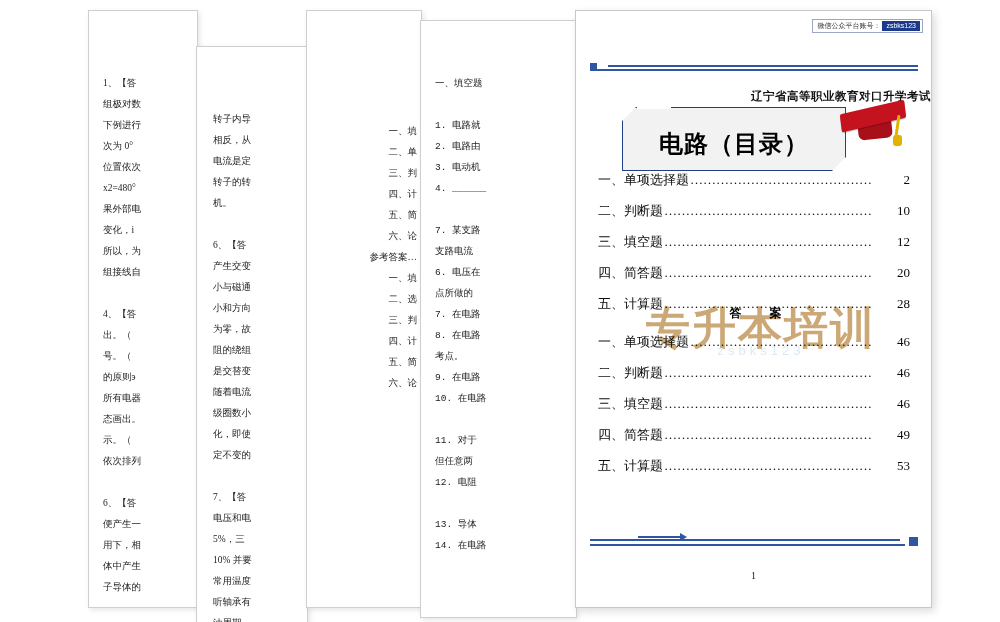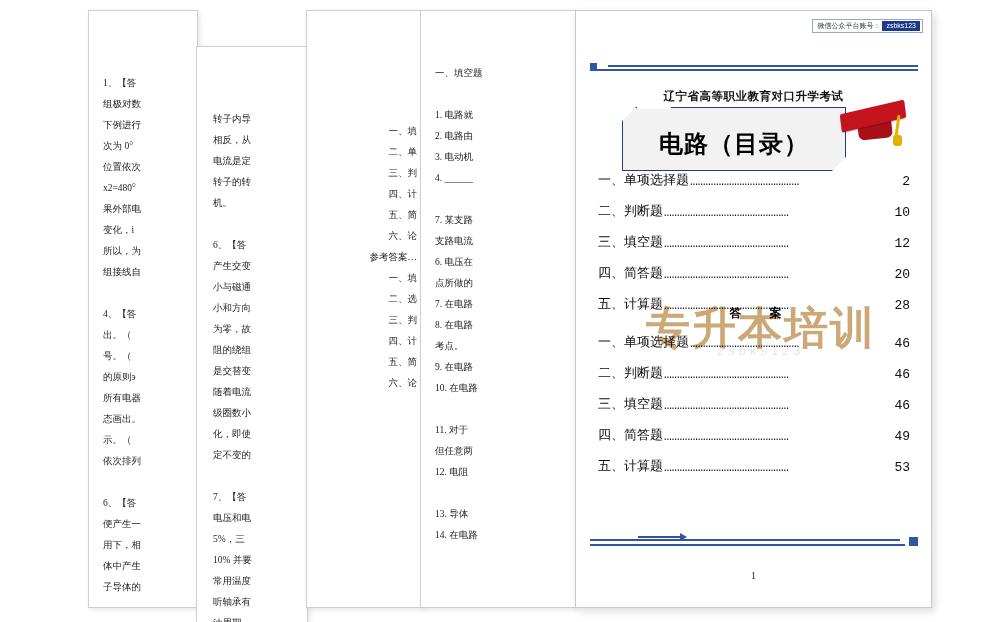--- a/index.html
+++ b/index.html
@@ -35,21 +35,21 @@
     line-height: 21px;
     color: #222;
     white-space: nowrap;
   }
   .bg-page .col.center { text-align: right; }
 
   
   #page-1 { left: 88px;  top: 10px; width: 108px; height: 596px; }
   #page-2 { left: 196px; top: 10px; width: 110px; height: 596px; margin-top: 36px; }
   #page-3 { left: 306px; top: 10px; width: 114px; height: 596px; }
-  #page-4 { left: 420px; top: 10px; width: 155px; height: 596px; }
+  #page-4 { left: 420px; top: 20px; width: 155px; height: 596px; font-family: Liberation Mono, monospace; }
 
   #page-1 .col { left: 14px; top: 62px; }
   #page-2 .col { left: 16px; top: 62px; }
   #page-3 .col { left: 14px; top: 110px; width: 96px; }
   #page-4 .col { left: 14px; top: 52px; width: 135px; }
 
   
   #front-page {
     position: absolute;
     left: 575px;
@@ -100,21 +100,21 @@
   }
   .rule-top .sq {
     position: absolute; left: 0px; top: 0px; width: 7px; height: 7px;
     background: #2f55a4;
   }
 
   .doc-subtitle {
     position: absolute;
     left: 0; right: 0;
     top: 78px;
-    text-align: center;
+    text-align: right;
     font-size: 11.5px;
     font-weight: bold;
     letter-spacing: 0.5px;
     color: #111;
     font-family: "Liberation Serif", serif;
   }
 
   .title-plate {
     position: absolute;
     left: 46px;
@@ -228,26 +228,25 @@
   }
 
   .toc {
     position: absolute;
     left: 22px;
     top: 160px;
     width: 312px;
   }
   .toc-row {
     display: flex;
-    align-items: flex-end;
+    align-items: center;
     font-size: 13px;
     color: #0b0b0b;
     margin-bottom: 13px;
     white-space: nowrap;
-    font-family: Liberation Mono, monospace;
   }
   .toc-row .t-label { flex: 0 0 auto; }
   .toc-row .t-dots {
     flex: 1 1 auto;
     overflow: hidden;
     letter-spacing: 0px;
     color: #111;
     font-size: 13px;
     margin: 0 1px;
   }

